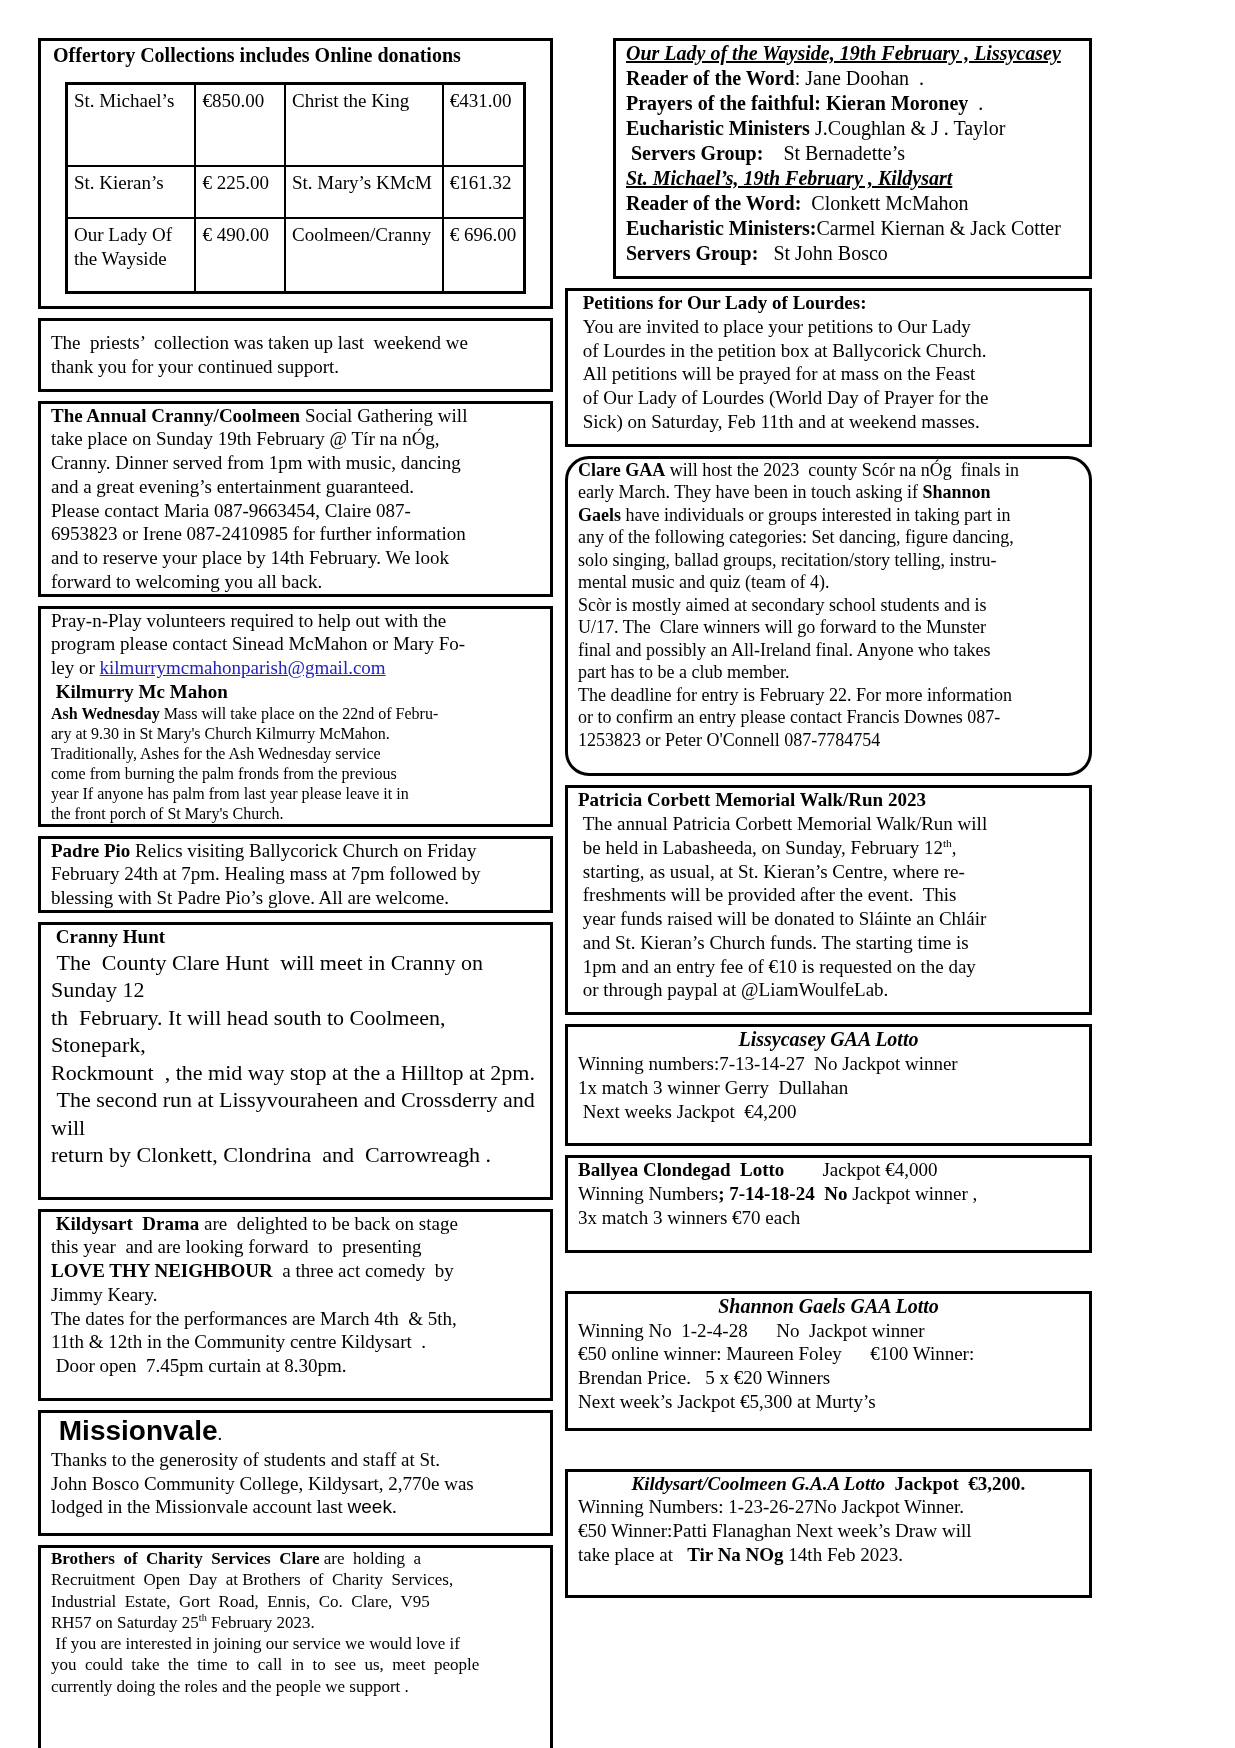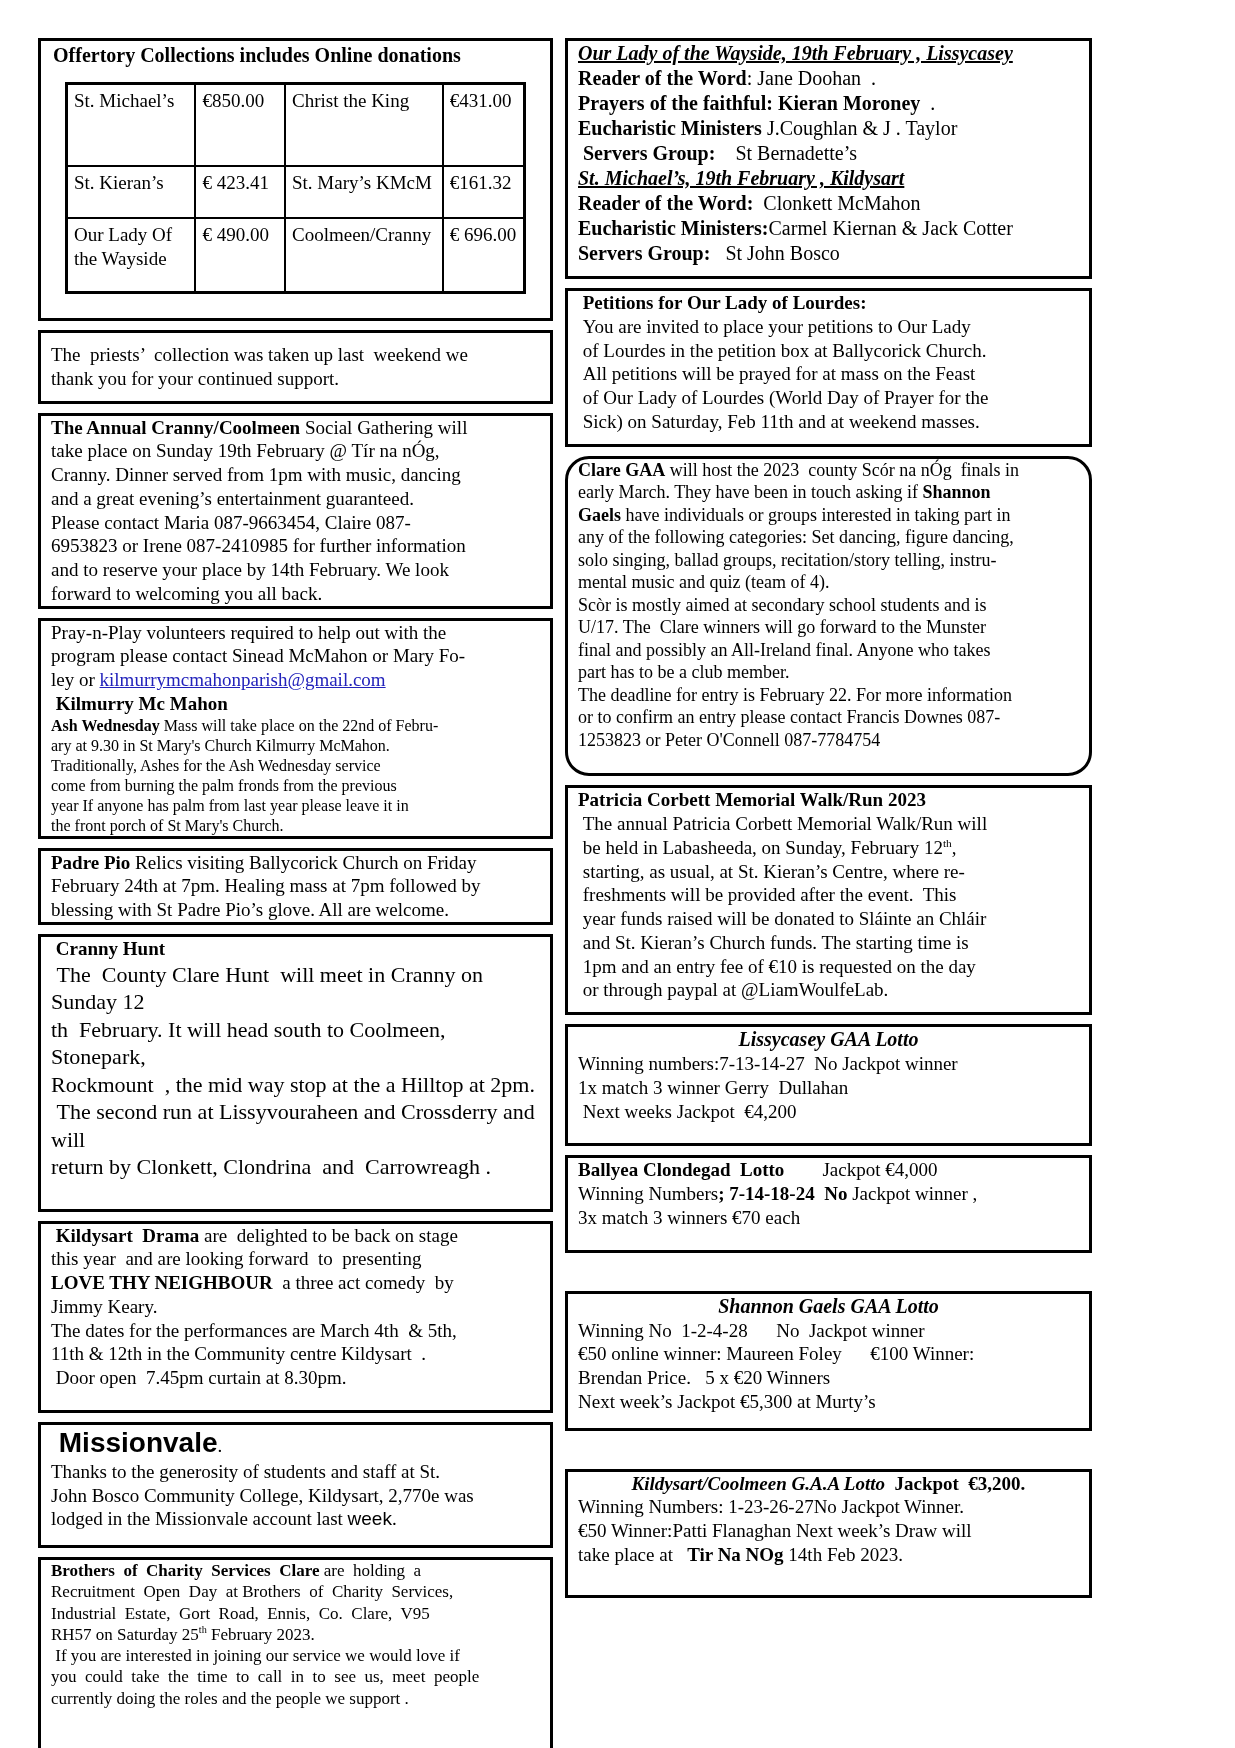--- a/index.html
+++ b/index.html
@@ -17,39 +17,39 @@
   .b  { font-weight:bold; }
   .bi { font-weight:bold; font-style:italic; }
   .u  { text-decoration:underline; }
   .ctr { text-align:center; }
   .sans { font-family:"Liberation Sans", sans-serif; }
   sup.sup { font-size:0.6em; vertical-align:super; }
   a.mail { color:#2222bb; text-decoration:underline; }
 
   
   .offertory-title { font-weight:bold; font-size:20px; margin:2px 0 14px 2px; }
-  table.offertory { border-collapse:collapse; width:461px; margin:0 auto 24px auto; }
+  table.offertory { border-collapse:collapse; width:461px; margin:0 auto 12px auto; }
   table.offertory td { border:2px solid #000; vertical-align:top; padding:4px 6px; font-size:19px; }
   table.offertory { border:3px solid #000; }
   tr.r1 td { height:72px; }
   tr.r2 td { height:42px; }
   tr.r3 td { height:64px; }
   .c1 { width:170px; } .c2 { width:95px; } .c3 { width:150px; } .c4 { width:75px; }
 
   .priests-box     { padding-top:10px; padding-bottom:10px; }
   .kilmurry-ash    { font-size:16px;font-family:Liberation Serif, serif; }
   .hunt-body       { font-size:22px; }
   .hunt-box        { padding-bottom:28px; }
   .drama-box       { padding-bottom:20px; }
   .missionvale-box { padding-bottom:14px; }
   .missionvale-h   { font-size:28px; }
   .brothers-box    { font-size:17px; padding-bottom:56px; }
 
   
-  .ministers-box { font-size:20px; padding-bottom:10px; }
+  .ministers-box { font-size:20px; padding-bottom:10px;margin-left:48px; }
   .ministers-box .row { white-space:pre-wrap; }
   .petitions-box { padding-bottom:10px; }
   .claregaa-box  { font-size:18px; padding-bottom:22px;border-radius:24px; }
   .patricia-box  { padding-bottom:10px; }
   .lotto-head  { font-size:20px; }
   .lissycasey-box { padding-bottom:20px; }
   .ballyea-box    { padding-bottom:20px; }
   .shannon-box    { padding-bottom:14px; }
   .kclotto-box    { padding-bottom:28px; }
   .mb-lg { margin-bottom:38px; }
@@ -66,21 +66,21 @@
       <table class="offertory">
         <tbody>
             <tr class="r1">
           <td class="c1">St. Michael’s</td>
           <td class="c2">€850.00</td>
           <td class="c3">Christ the King</td>
           <td class="c4">€431.00</td>
         </tr>
         <tr class="r2">
           <td class="c1">St. Kieran’s</td>
-          <td class="c2">€ 423.41</td>
+          <td class="c2">€ 225.00</td>
           <td class="c3">St. Mary’s KMcM</td>
           <td class="c4">€161.32</td>
         </tr>
         <tr class="r3">
           <td class="c1">Our Lady Of the Wayside</td>
           <td class="c2">€ 490.00</td>
           <td class="c3">Coolmeen/Cranny</td>
           <td class="c4">€ 696.00</td>
         </tr>
       </tbody>

